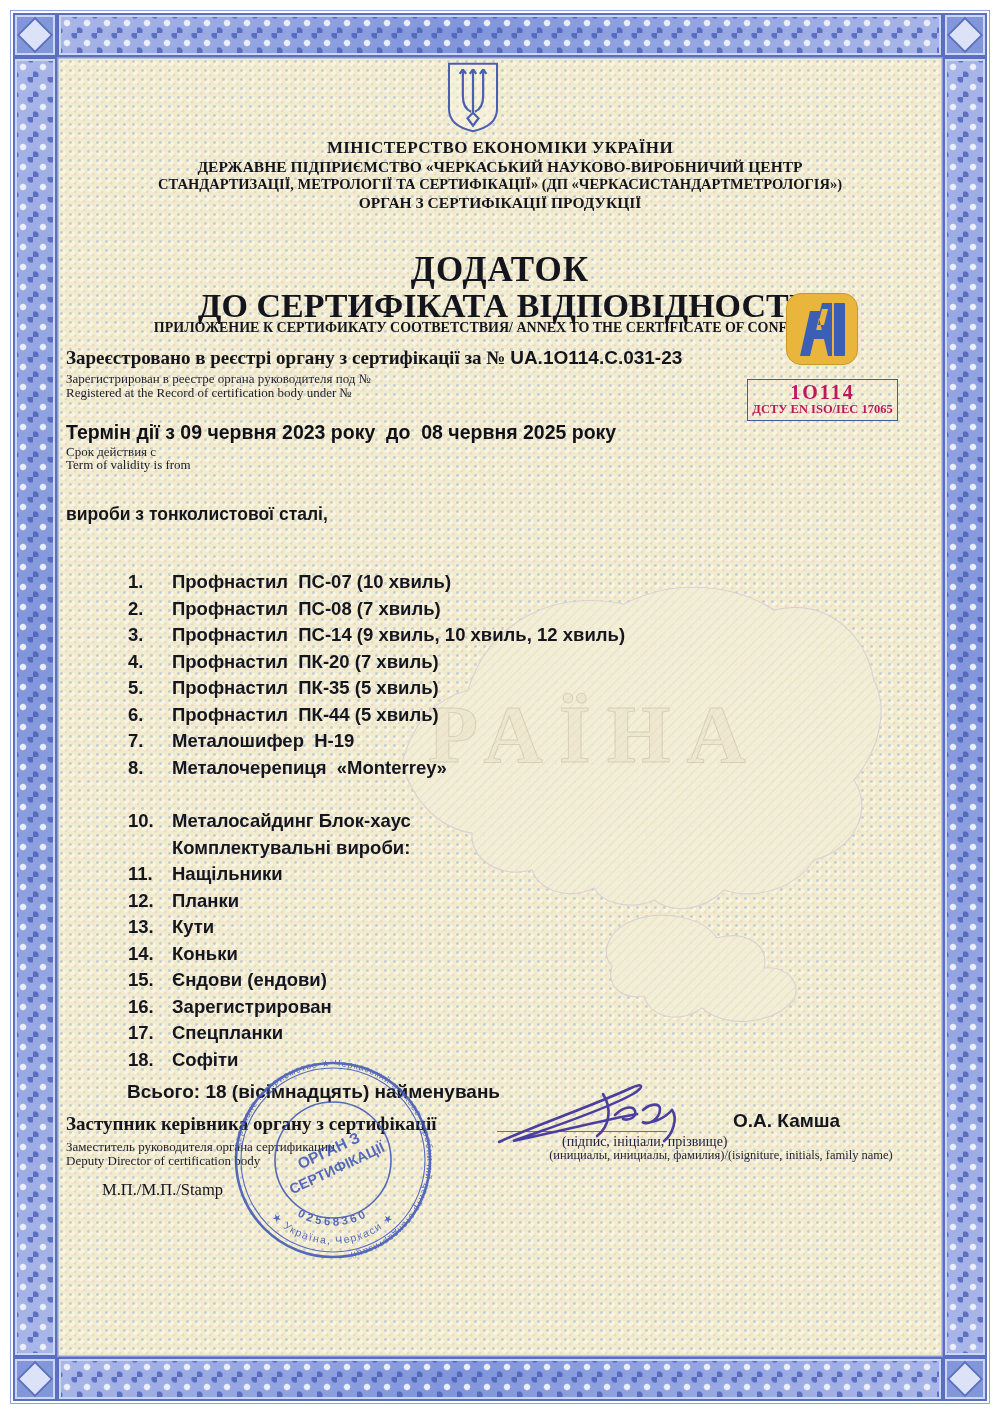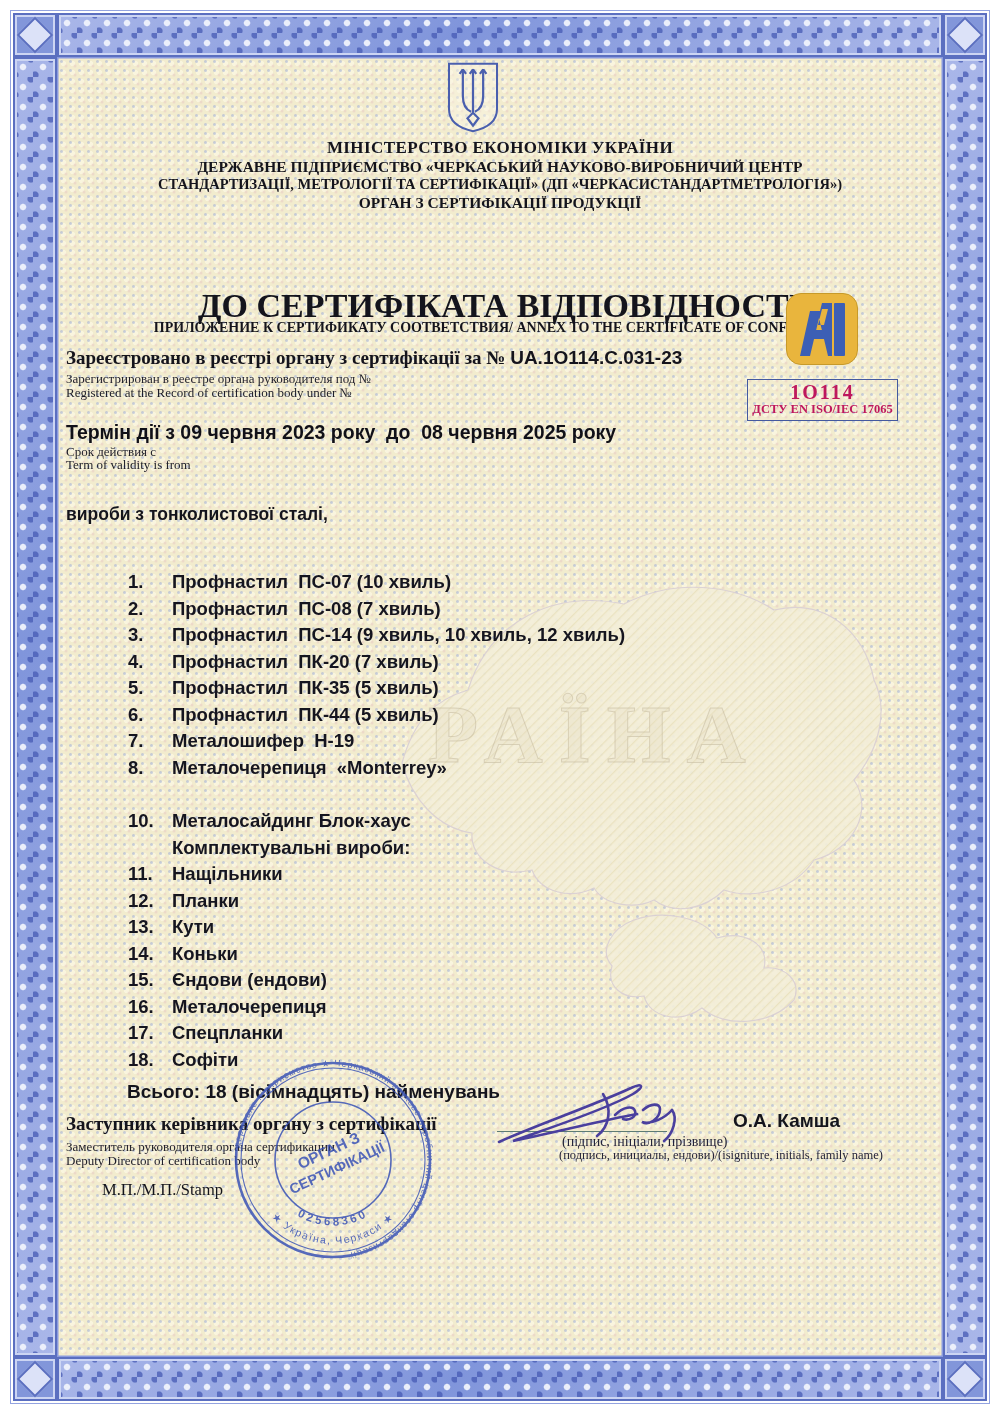--- a/index.html
+++ b/index.html
@@ -141,20 +141,21 @@
       <path d="M30,56 L24,62 L30,70 L36,62 Z"></path>
       <path d="M19,9 l-3.5,5 M19,9 l3.5,5 M30,9 l-3.5,5 M30,9 l3.5,5 M41,9 l-3.5,5 M41,9 l3.5,5"></path>
     </g>
   </svg>
 
   <div class="abs ctr serifB h1 z2">МІНІСТЕРСТВО ЕКОНОМІКИ УКРАЇНИ</div>
   <div class="abs ctr serifB h2 z2">ДЕРЖАВНЕ ПІДПРИЄМСТВО «ЧЕРКАСЬКИЙ НАУКОВО-ВИРОБНИЧИЙ ЦЕНТР</div>
   <div class="abs ctr serifB h3 z2">СТАНДАРТИЗАЦІЇ, МЕТРОЛОГІЇ ТА СЕРТИФІКАЦІЇ» (ДП «ЧЕРКАСИСТАНДАРТМЕТРОЛОГІЯ»)</div>
   <div class="abs ctr serifB h4 z2">ОРГАН З СЕРТИФІКАЦІЇ ПРОДУКЦІЇ</div>
 
+  <div class="abs ctr serifB t1 z2">ДОДАТОК</div>
   <div class="abs ctr serifB t2 z2">ДО СЕРТИФІКАТА ВІДПОВІДНОСТІ</div>
   <div class="abs ctr serifB t3 z2">ПРИЛОЖЕНИЕ К СЕРТИФИКАТУ СООТВЕТСТВИЯ/ ANNEX TO THE CERTIFICATE OF CONFORMITY</div>
 
   <div class="abs mark-square">
     <svg viewBox="0 0 70 70" style="width:70px;height:70px">
       <g fill="#3c5fb5">
         <rect x="47" y="9" width="11" height="53" rx="1"></rect>
         <path d="M13,62 h10 l9,-38 9,38 h4 v-53 h-10 l-2,8 h-10 z M31,31 l4,-16 h6 l-4,16 z"></path>
         <rect x="24" y="36" width="19" height="9"></rect>
       </g>
@@ -185,21 +186,21 @@
       <div class="prow" style="top: 132.75px;"><span class="pnum">6.</span><span class="pname">Профнастил&nbsp; ПК-44 (5 хвиль)</span></div>
       <div class="prow" style="top: 159.3px;"><span class="pnum">7.</span><span class="pname">Металошифер&nbsp; Н-19</span></div>
       <div class="prow" style="top: 185.85px;"><span class="pnum">8.</span><span class="pname">Металочерепиця&nbsp; «Monterrey»</span></div>
       <div class="prow" style="top: 238.95px;"><span class="pnum">10.</span><span class="pname">Металосайдинг Блок-хаус</span></div>
       <div class="prow" style="top: 265.5px;"><span class="pnum"></span><span class="pname">Комплектувальні вироби:</span></div>
       <div class="prow" style="top: 292.05px;"><span class="pnum">11.</span><span class="pname">Нащільники</span></div>
       <div class="prow" style="top: 318.6px;"><span class="pnum">12.</span><span class="pname">Планки</span></div>
       <div class="prow" style="top: 345.15px;"><span class="pnum">13.</span><span class="pname">Кути</span></div>
       <div class="prow" style="top: 371.7px;"><span class="pnum">14.</span><span class="pname">Коньки</span></div>
       <div class="prow" style="top: 398.25px;"><span class="pnum">15.</span><span class="pname">Єндови (ендови)</span></div>
-      <div class="prow" style="top: 424.8px;"><span class="pnum">16.</span><span class="pname">Металочерепиця</span></div>
+      <div class="prow" style="top: 424.8px;"><span class="pnum">16.</span><span class="pname">Зарегистрирован</span></div>
       <div class="prow" style="top: 451.35px;"><span class="pnum">17.</span><span class="pname">Спецпланки</span></div>
       <div class="prow" style="top: 477.9px;"><span class="pnum">18.</span><span class="pname">Софіти</span></div>
     </div>
   <div class="abs sansB total nowrap">Всього: 18 (вісімнадцять) найменувань</div>
 
   <div class="abs serifB pos-uk nowrap">Заступник керівника органу з сертифікації</div>
   <div class="abs small pos-ru nowrap">Заместитель руководителя органа сертификации</div>
   <div class="abs small pos-en nowrap">Deputy Director of certification body</div>
   <div class="abs mp nowrap">М.П./М.П./Stamp</div>
 
@@ -209,21 +210,21 @@
       <path d="M14,74 C44,60 112,36 146,20 C158,14 160,19 148,26 C118,43 58,62 28,73 C68,65 118,52 152,46"></path>
       <path d="M118,26 C127,40 125,58 112,68"></path>
       <path d="M130,47 C138,39 148,37 150,43 C152,49 144,53 138,51"></path>
       <path d="M158,42 C166,35 175,35 175,41 C175,51 163,58 157,54 C166,57 180,50 187,42"></path>
       <path d="M187,42 C193,50 188,66 179,73"></path>
     </g>
   </svg>
 
   <div class="abs sansB signer nowrap">О.А. Камша</div>
   <div class="abs cap1">(підпис, ініціали, прізвище)</div>
-  <div class="abs cap2">(подпись, инициалы, ендови)/(isigniture, initials, family name)</div>
+  <div class="abs cap2">(инициалы, инициалы, фамилия)/(isigniture, initials, family name)</div>
 
   <svg class="abs stamp" viewBox="0 0 204 204">
     <defs>
       <path id="arcOrg" d="M8,102 a94,94 0 1,1 0,0.2" fill="none"></path>
       <path id="arcBot" d="M18,102 a84,84 0 0,0 168,0" fill="none"></path>
       <path id="arcCode" d="M40,130 a70,70 0 0,0 124,0" fill="none"></path>
     </defs>
     <g fill="none" stroke="#3a53b6">
       <circle cx="102" cy="102" r="97" stroke-width="2.6"></circle>
       <circle cx="102" cy="102" r="92" stroke-width="1.1"></circle>

